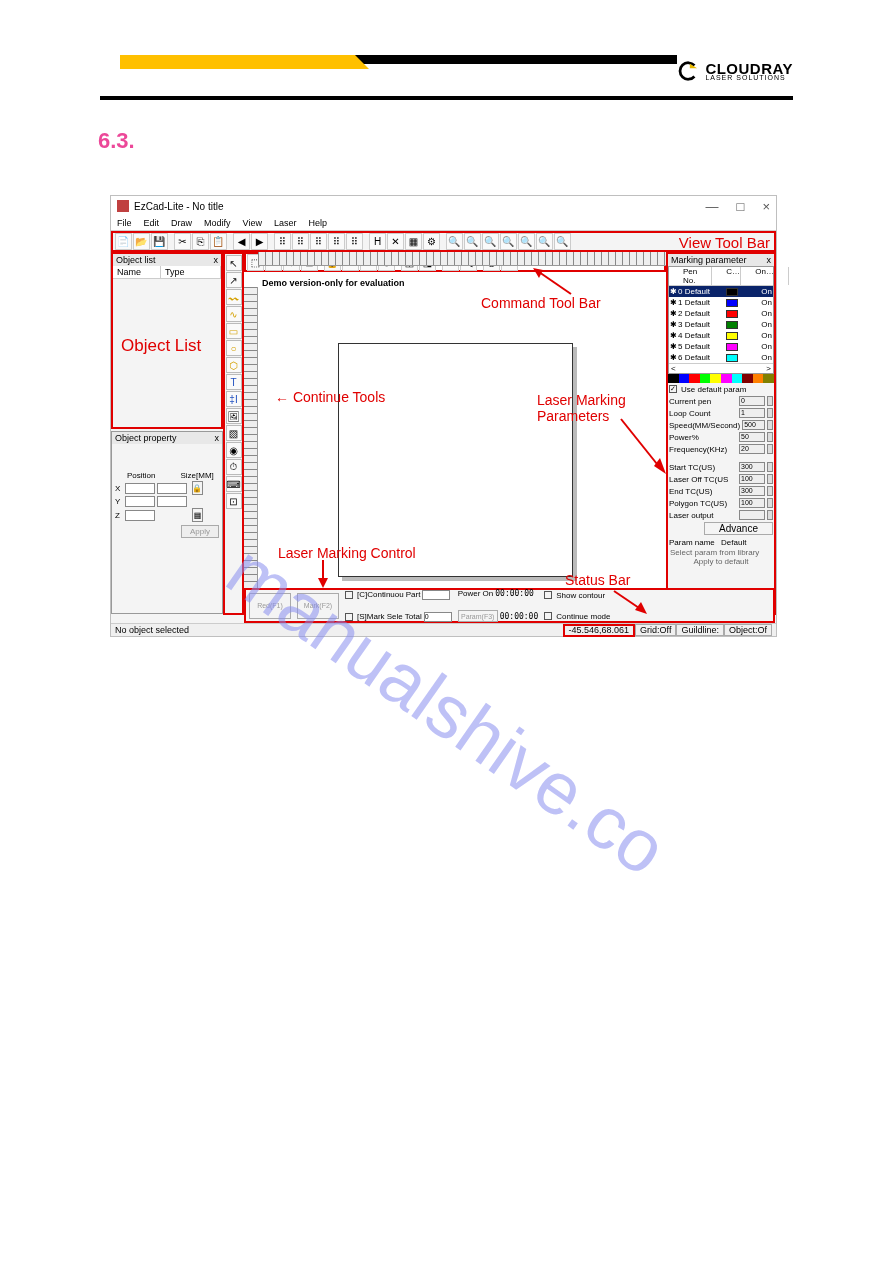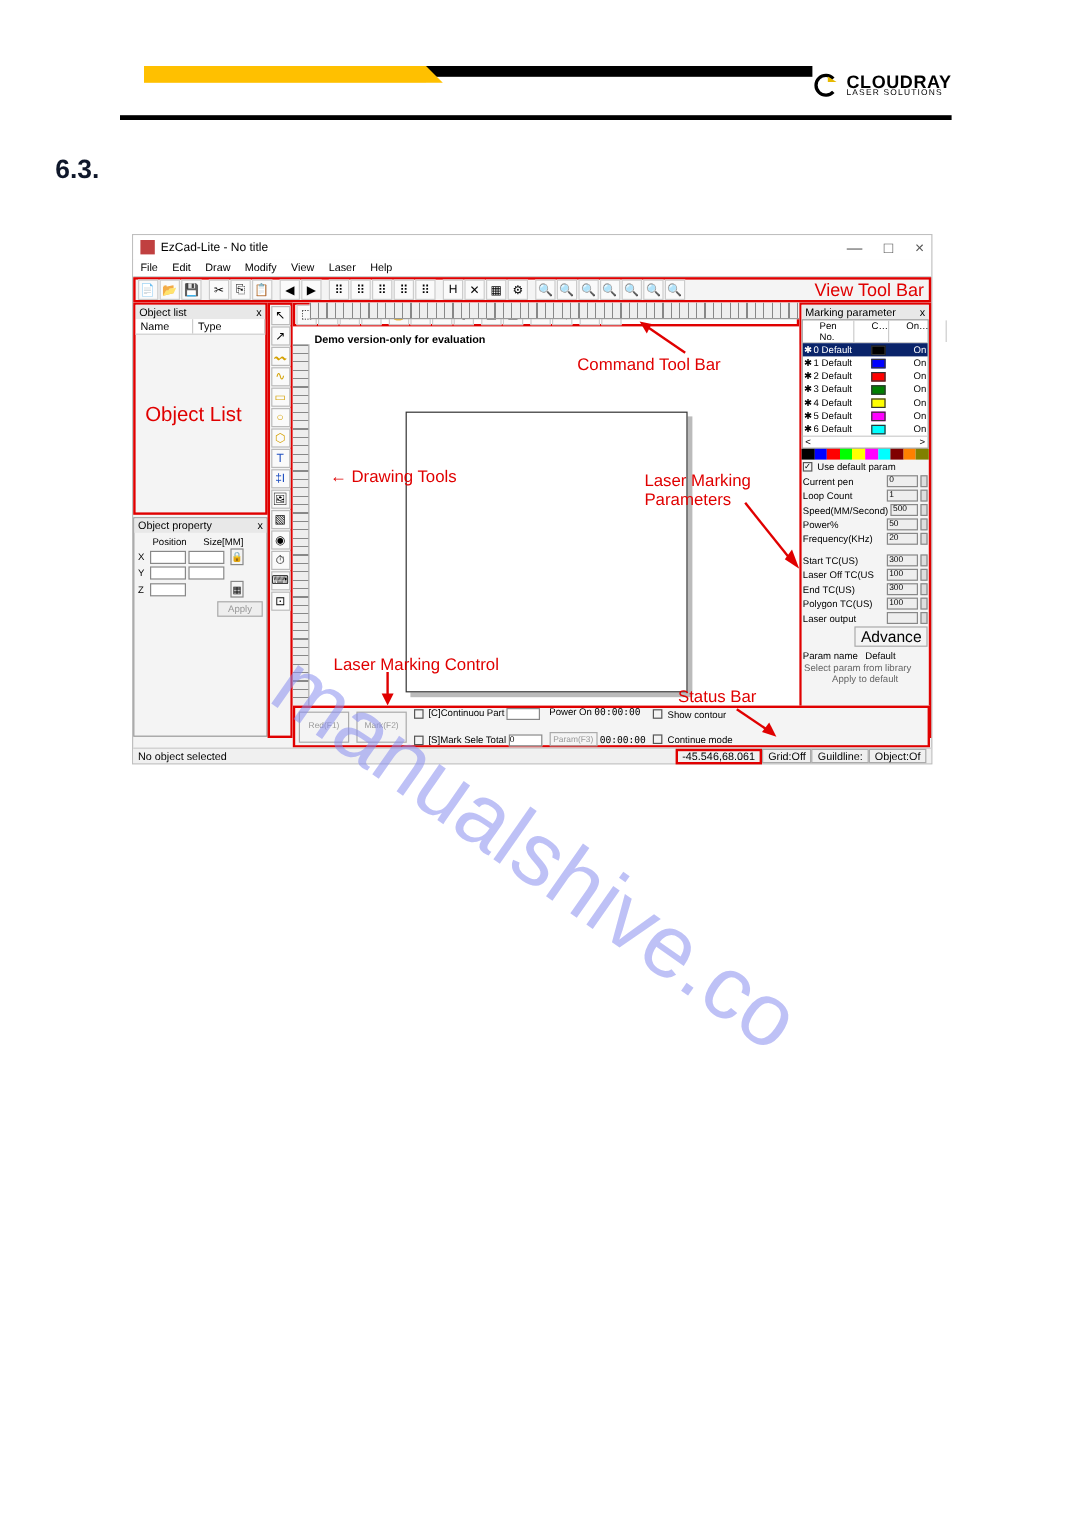--- a/index.html
+++ b/index.html
@@ -10,42 +10,42 @@
   .header-yellow::after { content: ''; position: absolute; right: -14px; top: 0; border-left: 14px solid #ffc000; border-top: 14px solid transparent; }
   .header-black { background: #000; flex: 1; height: 9px; margin-top: 0; }
   .header-row { display: flex; align-items: flex-start; }
   .logo-wrap { margin-left: auto; margin-top: 5px; display: flex; align-items: center; gap: 6px; }
   .logo-icon { width: 22px; height: 22px; position: relative; }
   .logo-icon svg { width: 100%; height: 100%; }
   .logo-text { font-weight: 900; font-size: 15px; letter-spacing: 0.5px; color: #000; }
   .logo-sub { font-size: 7px; letter-spacing: 1px; color: #000; margin-top: -2px; }
   .logo-stack { display: flex; flex-direction: column; line-height: 1; }
   .page-rule { height: 4px; background: #000; margin: 14px 100px 0 100px; }
-  .section-num { font-size: 22px; font-weight: 700; margin: 28px 0 0 46px; color: #0f172a; }
+  .section-num { font-size: 22px; font-weight: 700; margin: 28px 0 0 98px; color: #ec4899; }
   .screenshot { position: absolute; left: 110px; top: 195px; width: 667px; height: 442px; border: 1px solid #bfbfbf; background: #f4f4f4; font-family: Tahoma, Arial, sans-serif; font-size: 10px; color: #000; }
   .titlebar { height: 20px; background: #fff; display: flex; align-items: center; padding: 0 6px; font-size: 10px; }
   .titlebar .appicon { width: 12px; height: 12px; background: #c04040; margin-right: 5px; }
   .winbtns { margin-left: auto; display: flex; gap: 18px; font-size: 13px; color: #555; }
   .menubar { height: 15px; background: #fff; display: flex; gap: 12px; padding: 0 6px; font-size: 9px; align-items: center; border-bottom: 1px solid #d0d0d0; }
   .toolbar-main { height: 21px; background: #f4f4f4; border: 2px solid #e00000; display: flex; align-items: center; padding: 0 2px; gap: 1px; position: relative; }
   .tbtn { width: 17px; height: 17px; border: 1px solid #ccc; background: #fafafa; display: flex; align-items: center; justify-content: center; font-size: 10px; }
   .tsep { width: 4px; }
   .annot { position: absolute; color: #e00000; font-size: 14px; font-weight: 400; font-family: Arial, sans-serif; white-space: nowrap; }
   .body-row { display: flex; height: 363px; }
   .left-col { width: 112px; display: flex; flex-direction: column; }
   .panel { border: 1px solid #999; background: #f4f4f4; margin: 0; }
   .panel-title { font-size: 9px; padding: 1px 3px; background: #e8e8e8; display: flex; justify-content: space-between; }
   .objlist { border: 2px solid #e00000; height: 177px; }
   .objlist .cols { display: flex; font-size: 9px; border-bottom: 1px solid #ccc; background: #fff; }
   .objlist .cols div { padding: 1px 4px; border-right: 1px solid #ccc; }
   .objprop { height: 183px; margin-top: 2px; }
   .prop-body { padding: 3px 3px; font-size: 8px; }
   .prop-row { display: flex; align-items: center; margin-bottom: 1px; gap: 2px; }
   .prop-label { width: 8px; }
-  .prop-head { display: flex; gap: 14px; padding-left: 12px; margin-bottom: 1px; font-size: 8px; }
+  .prop-head { display: flex; gap: 25px; padding-left: 12px; margin-bottom: 1px; font-size: 8px; margin-top: 24px; }
   .prop-input { width: 30px; height: 11px; border: 1px solid #888; background: #fff; }
   .lock { width: 11px; height: 14px; border: 1px solid #888; margin-left: 3px; display: flex; align-items: center; justify-content: center; font-size: 8px; }
   .apply-wrap { text-align: right; margin-top: 5px; }
   .apply-btn { font-size: 8px; padding: 1px 8px; border: 1px solid #aaa; background: #eee; color: #999; }
   .drawtools { width: 21px; border: 2px solid #e00000; display: flex; flex-direction: column; align-items: center; padding: 1px 0; gap: 1px; }
   .dbtn { width: 16px; height: 16px; border: 1px solid #bbb; background: #fafafa; display: flex; align-items: center; justify-content: center; font-size: 10px; }
   .canvas-area { flex: 1; background: #fff; position: relative; overflow: hidden; }
   .cmdbar { height: 20px; border: 2px solid #e00000; display: flex; align-items: center; padding: 0 1px; gap: 1px; }
   .ruler-h { position: absolute; top: 0; left: 14px; right: 0; height: 14px; background: #eee; border-bottom: 1px solid #999; background-image: repeating-linear-gradient(to right, #888 0, #888 1px, transparent 1px, transparent 7px); }
   .ruler-v { position: absolute; top: 14px; left: 0; bottom: 0; width: 14px; background: #eee; border-right: 1px solid #999; background-image: repeating-linear-gradient(to bottom, #888 0, #888 1px, transparent 1px, transparent 7px); }
@@ -60,21 +60,21 @@
   .penrow { display: flex; align-items: center; height: 11px; padding: 0 1px; gap: 2px; }
   .penrow.sel { background: #0a246a; color: #fff; }
   .swatch { width: 12px; height: 8px; border: 1px solid #333; }
   .colorstrip { display: flex; height: 9px; }
   .colorstrip div { flex: 1; }
   .paramrow { display: flex; align-items: center; font-size: 8px; padding: 0 1px; height: 12px; gap: 2px; }
   .paramrow .pl { flex: 1; }
   .paramrow .pv { width: 26px; height: 10px; border: 1px solid #888; background: #eee; text-align: left; padding: 0 1px; font-size: 7px; }
   .spin { width: 6px; height: 10px; background: #ddd; border: 1px solid #888; }
   .check { width: 8px; height: 8px; border: 1px solid #555; margin-right: 2px; display: inline-flex; align-items: center; justify-content: center; font-size: 7px; }
-  .advbtn { font-size: 13px; border: 1px solid #aaa; padding: 0 4px; margin: 1px 1px 1px auto; }
+  .advbtn { font-size: 10px; border: 1px solid #aaa; padding: 0 14px; margin: 1px 1px 1px auto; }
   .library { font-size: 8px; padding: 0 2px; color: #666; }
   .bottom-bar { position: absolute; bottom: 13px; left: 133px; right: 1px; height: 35px; border: 2px solid #e00000; display: flex; align-items: center; padding: 0 3px; gap: 6px; font-size: 8px; background: #f4f4f4; }
   .bigbtn { width: 42px; height: 26px; border: 1px solid #aaa; display: flex; align-items: center; justify-content: center; font-size: 7px; color: #999; }
   .bb-col { display: flex; flex-direction: column; gap: 12px; }
   .bb-row { display: flex; align-items: center; gap: 2px; }
   .bb-input { width: 28px; height: 10px; border: 1px solid #888; background: #fff; font-size: 7px; }
   .time { font-family: monospace; font-size: 8px; }
   .statusbar { position: absolute; bottom: 0; left: 0; right: 0; height: 13px; background: #f0f0f0; border-top: 1px solid #ccc; display: flex; align-items: center; font-size: 9px; padding: 0 4px; }
   .status-right { margin-left: auto; display: flex; }
   .status-cell { border: 1px solid #aaa; padding: 0 4px; height: 12px; display: flex; align-items: center; }
@@ -440,21 +440,21 @@
   <div class="statusbar">
     <span>No object selected</span>
     <div class="status-right">
       <div class="status-coords">-45.546,68.061</div>
       <div class="status-cell">Grid:Off</div>
       <div class="status-cell">Guildline:</div>
       <div class="status-cell">Object:Of</div>
     </div>
   </div>
 
-  <span class="annot" style="left:164px; top:193px;">← <span>Drawing Tools</span></span>
+  <span class="annot" style="left:164px; top:193px;">← <span>Continue Tools</span></span>
   <span class="annot" style="left:370px; top:99px;">Command Tool Bar</span>
 
   <span class="annot" style="left:426px; top:196px; line-height:1.15">Laser Marking<br>Parameters</span>
   <span class="annot" style="left:167px; top:349px;">Laser Marking Control</span>
   <span class="annot" style="left:454px; top:376px;">Status Bar</span>
 
   <svg class="arrow-svg" style="left:420px; top:70px;" width="50" height="30">
       <line x1="40" y1="28" x2="8" y2="6" stroke="#e00000" stroke-width="2"></line>
       <polygon points="2,2 12,4 8,12" fill="#e00000"></polygon>
     </svg>

